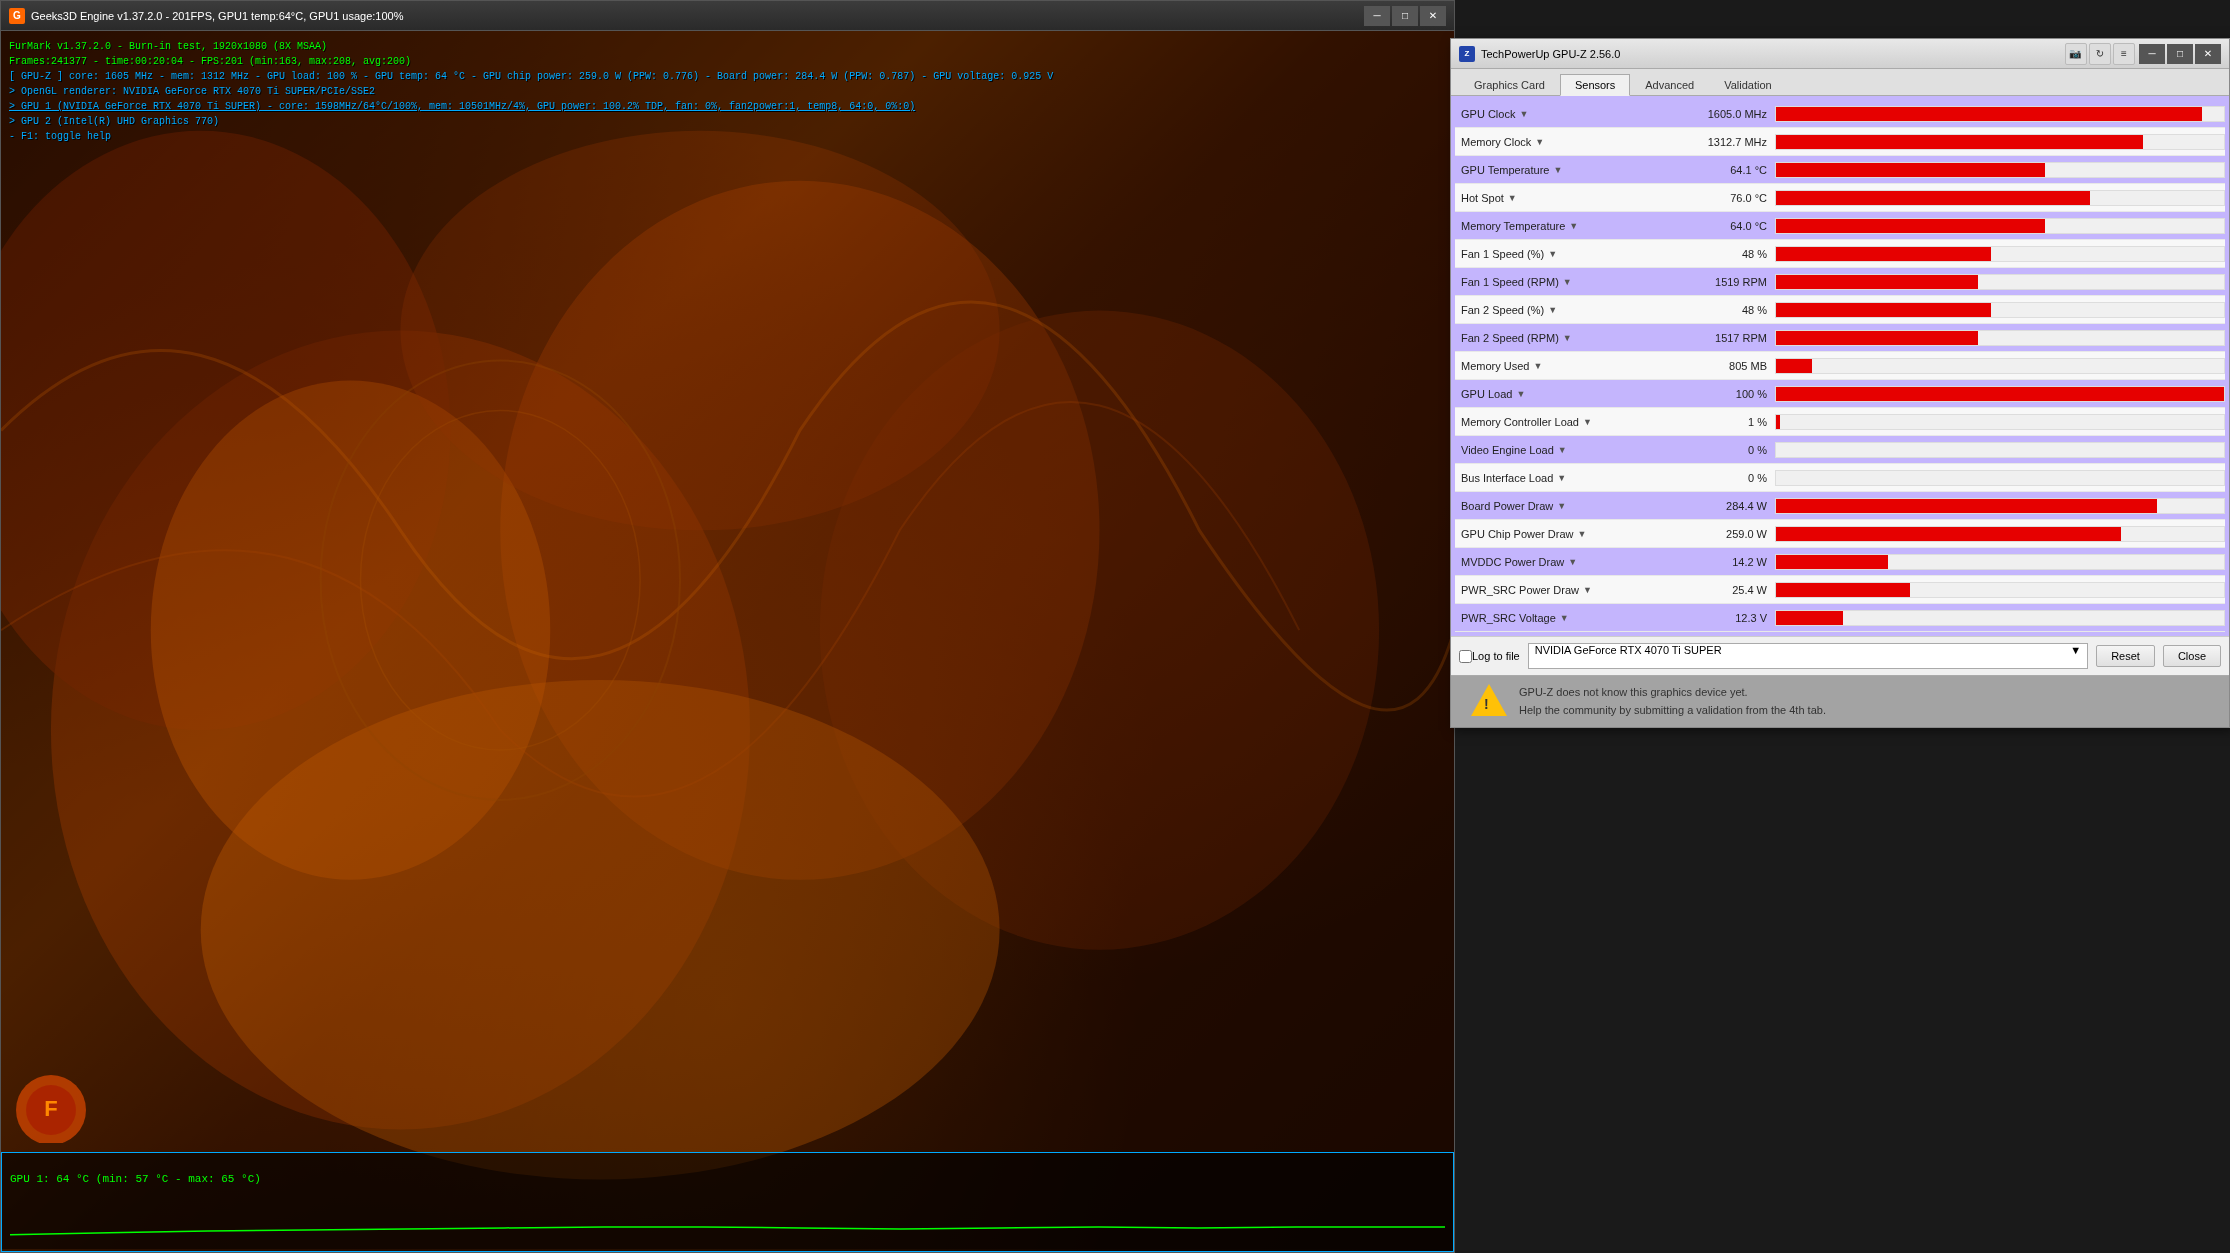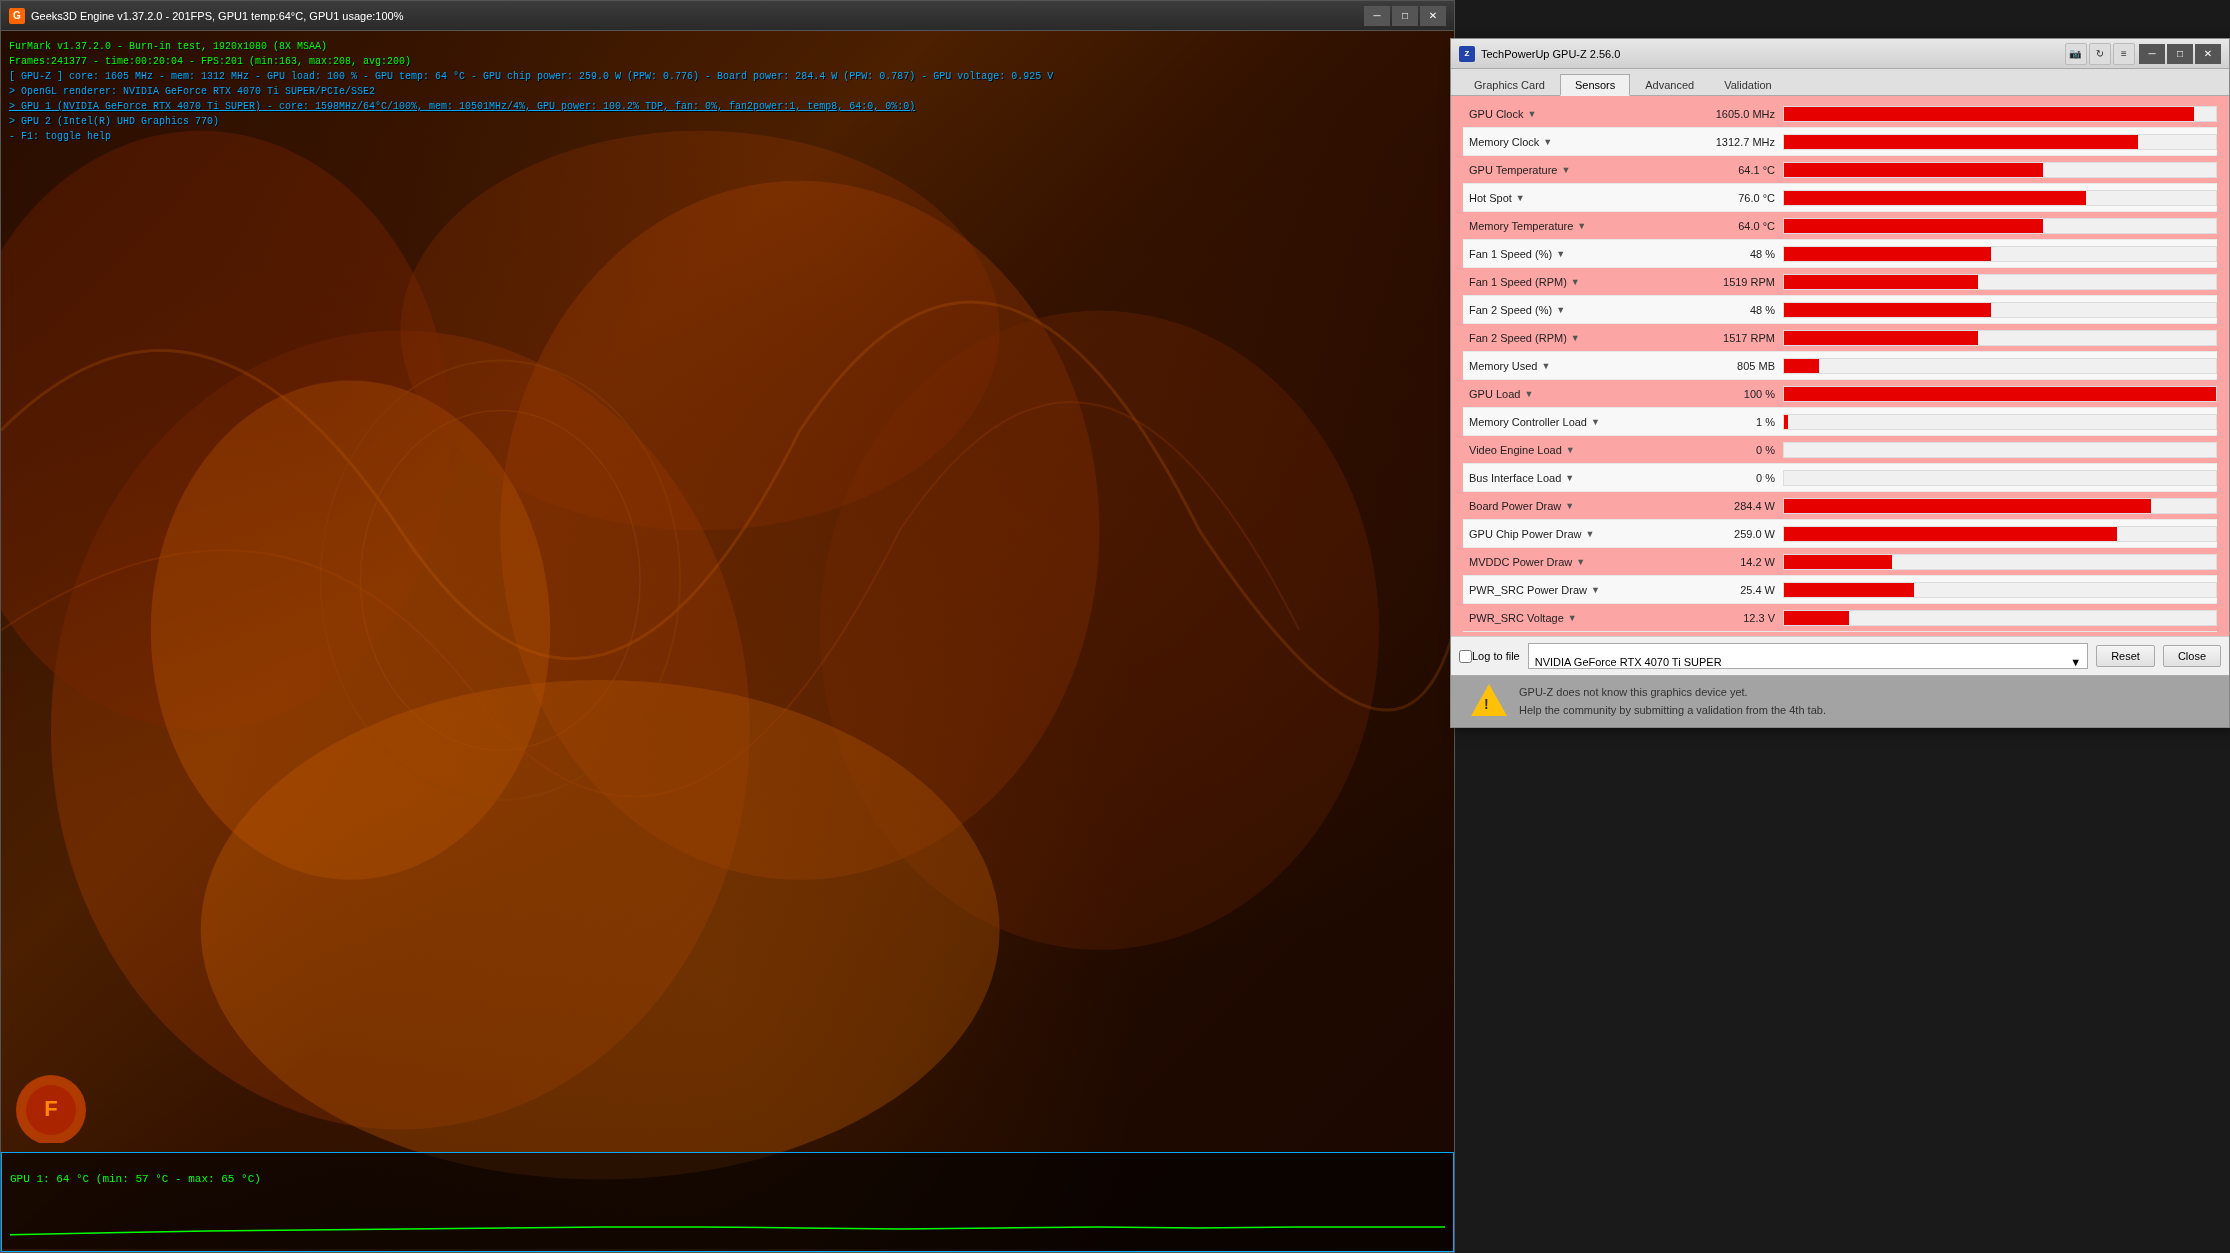--- a/index.html
+++ b/index.html
@@ -166,22 +166,22 @@
     }
     .gpuz-tab.active {
       background: #f0f0f0;
       border-color: #aaa;
       border-bottom: 1px solid #f0f0f0;
       color: #000;
     }
 
     
     .gpuz-sensors {
-      background: #fca5a5;
-      padding: 4px 12px;
+      background: #c4b5fd;
+      padding: 4px 4px;
       max-height: 680px;
       overflow: hidden;
     }
     .sensor-row {
       display: flex;
       align-items: center;
       height: 28px;
       border-bottom: 1px solid #e8e8e8;
     }
     .sensor-row:nth-child(even) { background: #f8f8f8; }
@@ -233,21 +233,21 @@
       gap: 8px;
     }
     .gpuz-dropdown-select {
       flex: 1;
       height: 26px;
       background: white;
       border: 1px solid #aaa;
       font-size: 11px;
       padding: 0 6px;
       display: flex;
-      align-items: flex-end;
+      align-items: flex-start;
       justify-content: space-between;
       cursor: pointer;
     }
     .log-checkbox-area {
       display: flex;
       align-items: center;
       gap: 0;
       font-size: 11px;
     }
     .gpuz-btn {

